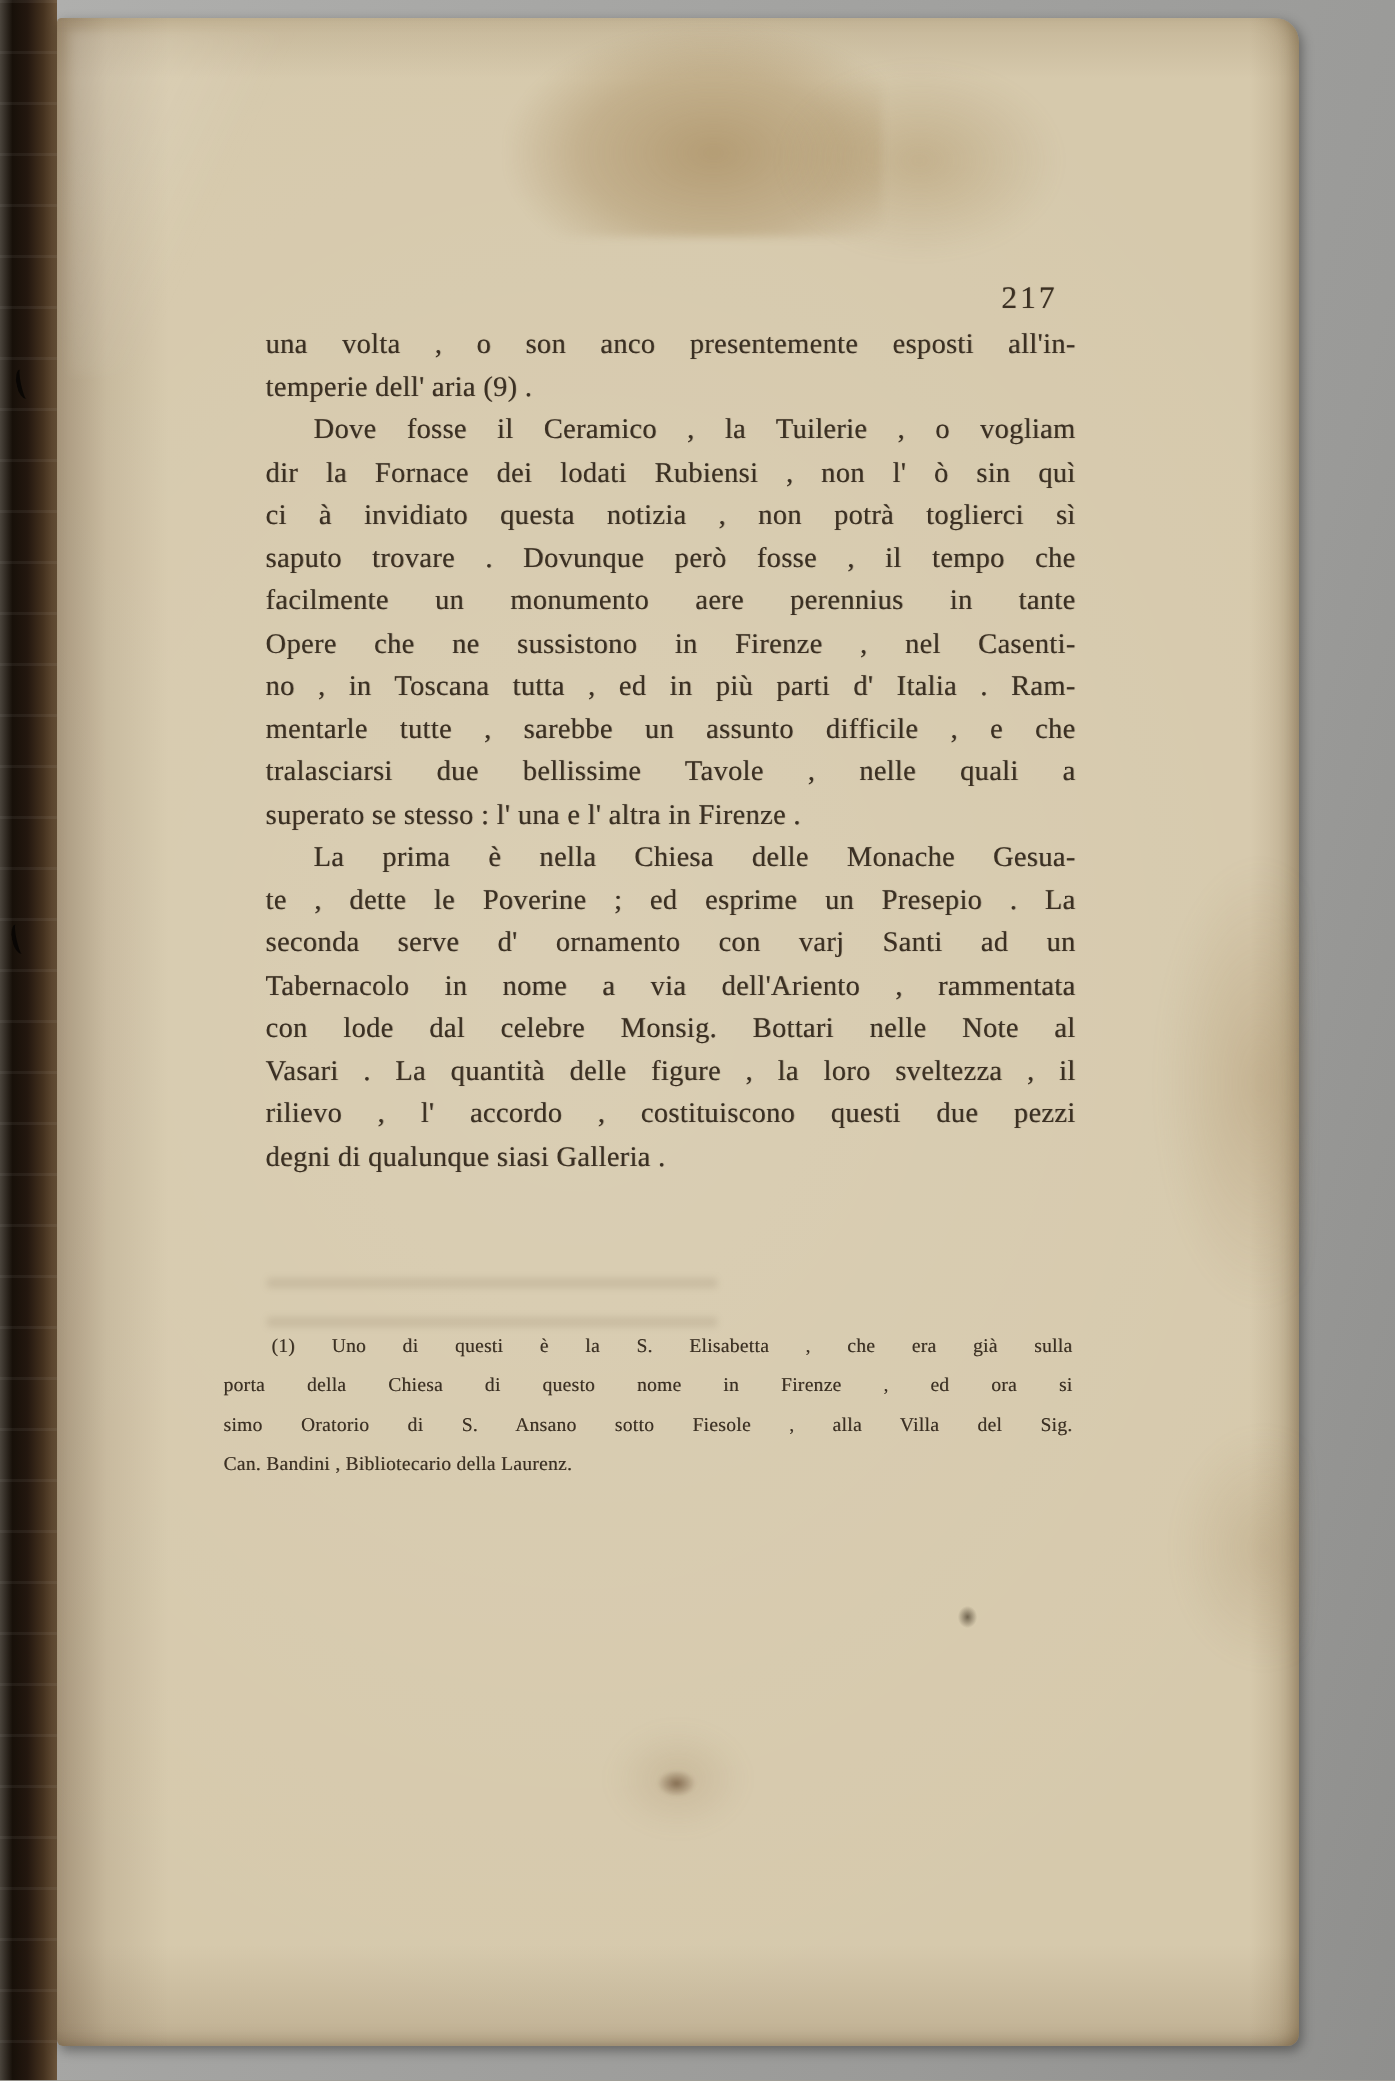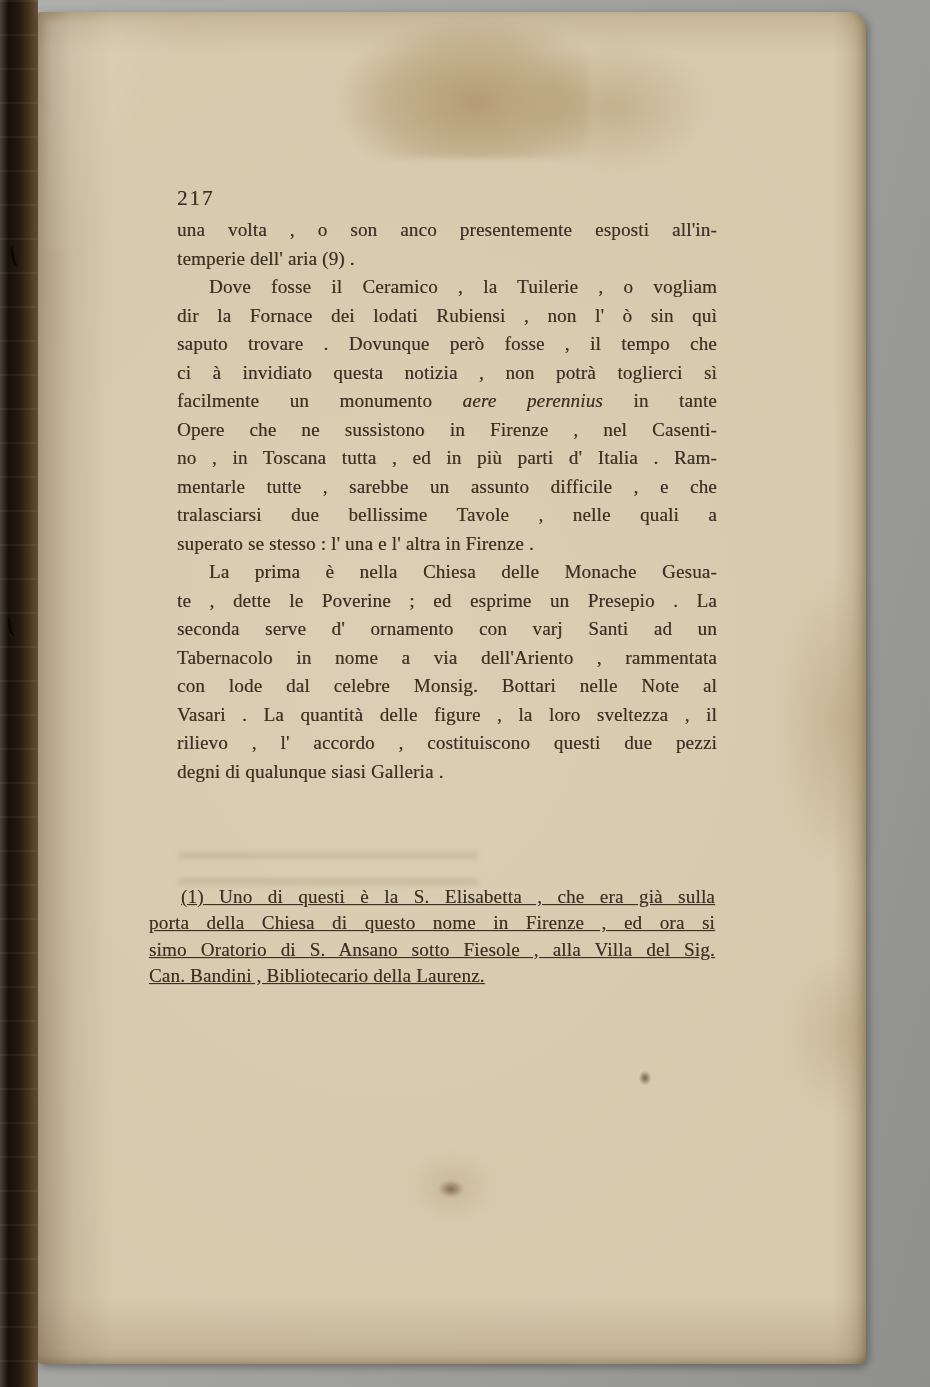--- a/index.html
+++ b/index.html
@@ -62,43 +62,42 @@
   .crease { left:8px; top:8px; width:170px; height:230px; filter:blur(4px);
         background: linear-gradient(115deg, rgba(255,255,255,0.18), rgba(255,255,255,0) 55%); }
   .ghost { left:140px; top:840px; width:300px; height:42px; opacity:0.35; filter:blur(2.5px);
         background: repeating-linear-gradient(to bottom, rgba(125,108,82,0.5) 0 7px, rgba(125,108,82,0) 7px 26px); }
   .press-mark { left:600px; top:1058px; width:14px; height:16px; filter:blur(0.5px);
         background: radial-gradient(rgba(70,58,40,0.7), rgba(70,58,40,0) 65%); }
 
   
   .page-number {
     position:absolute; top:174px; left:139px; width:528px;
-    text-align:left; font-size:21px; letter-spacing:2px;
+    text-align:right; font-size:21px; letter-spacing:2px;
     color: var(--ink, #3b3023);
     text-shadow: 0.4px 0.3px 0.5px rgba(59,48,35,0.55);
   }
   .text-block {
     position:absolute; top:204px; left:139px; width:540px;
     font-size:19px; line-height:28.5px;
     color: var(--ink, #3b3023);
     letter-spacing:0.2px;
     text-shadow: 0.4px 0.3px 0.5px rgba(59,48,35,0.55);
   }
   .footnote {
     position:absolute; top:872px; left:111px; width:566px;
-    font-size:19px; line-height:26.3px;
+    font-size:13px; line-height:26.3px;
     color: var(--ink, #3b3023);
     letter-spacing:0.2px;
     text-shadow: 0.3px 0.3px 0.4px rgba(59,48,35,0.5);
-    text-decoration: underline;
   }
   .line { text-align:justify; text-align-last:justify; }
   .line.last { text-align-last:left; }
   .line.indent { text-indent:32px; }
-  .italic { font-style:italic; }
+  .italic { }
 </style>
 </head>
 <body>
 
 <div class="scan">
 
   <div class="binding">
     <div class="sew-mark sew-1"></div>
     <div class="sew-mark sew-2"></div>
   </div>
@@ -116,22 +115,22 @@
 
     <div class="page-number">217</div>
     <div class="text-block">
         <div class="paragraph">
           <div class="line">una volta , o son anco presentemente esposti all'in-</div>
           <div class="line last">temperie dell' aria (9) .</div>
         </div>
         <div class="paragraph">
           <div class="line indent">Dove fosse il Ceramico ,  la Tuilerie , o vogliam</div>
           <div class="line">dir la Fornace dei lodati Rubiensi , non l' ò sin quì</div>
+          <div class="line">ci à invidiato questa notizia , non potrà toglierci sì</div>
           <div class="line">saputo trovare . Dovunque però fosse , il tempo che</div>
-          <div class="line">ci à invidiato questa notizia , non potrà toglierci sì</div>
           <div class="line"><span>facilmente un monumento </span><span class="italic">aere perennius</span><span> in tante</span></div>
           <div class="line">Opere che ne sussistono in Firenze , nel Casenti-</div>
           <div class="line">no , in Toscana tutta , ed in più parti d' Italia . Ram-</div>
           <div class="line">mentarle tutte , sarebbe un assunto difficile , e che</div>
           <div class="line">tralasciarsi due bellissime Tavole ,  nelle quali a</div>
           <div class="line last">superato se stesso : l' una e l' altra in Firenze .</div>
         </div>
         <div class="paragraph">
           <div class="line indent">La prima è nella Chiesa delle Monache Gesua-</div>
           <div class="line">te , dette le Poverine ; ed esprime un Presepio . La</div>

